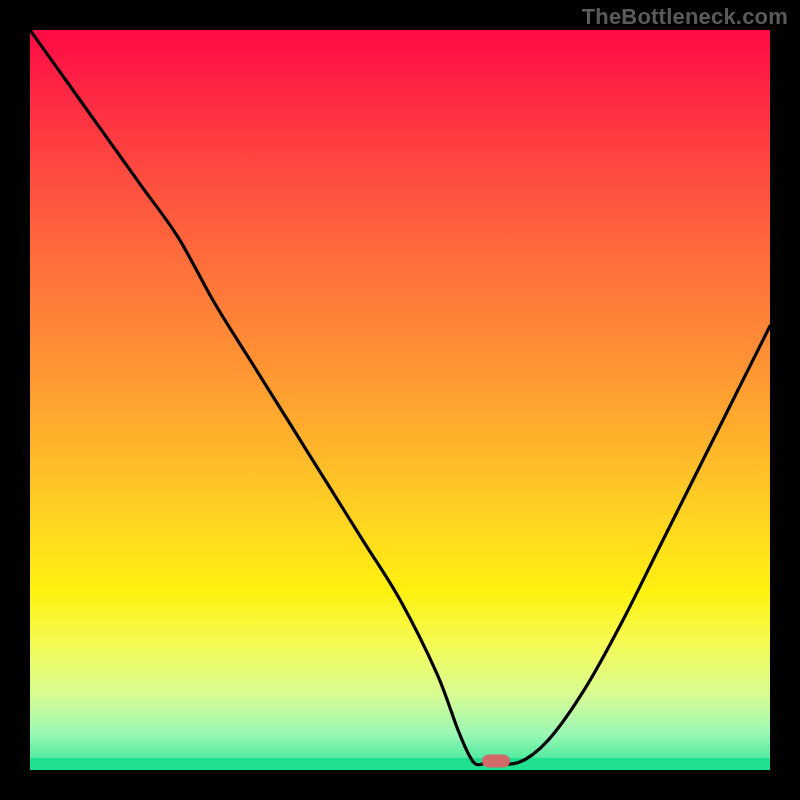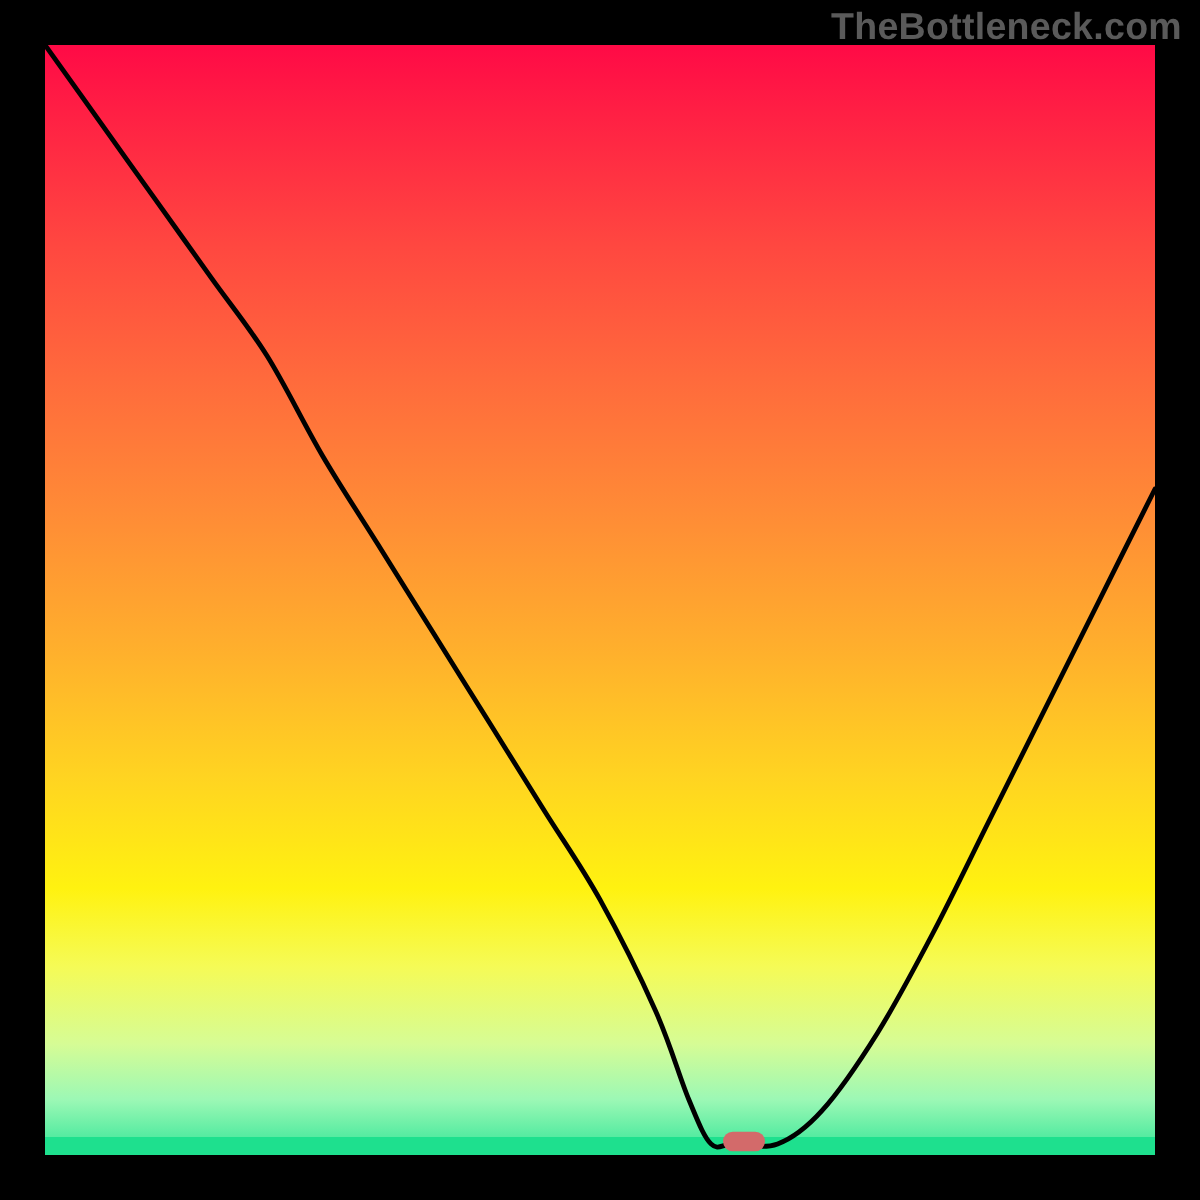--- a/index.html
+++ b/index.html
@@ -15,21 +15,21 @@
     position: relative;
     width: 800px;
     height: 800px;
     background: #000;
   }
   .watermark {
     position: absolute;
     top: 4px;
     right: 12px;
     color: #5a5a5a;
-    font-size: 25px;
+    font-size: 22px;
     font-weight: 600;
     letter-spacing: 0.2px;
     z-index: 10;
     user-select: none;
   }
   .plot {
     position: absolute;
     left: 30px;
     top: 30px;
     width: 740px;

